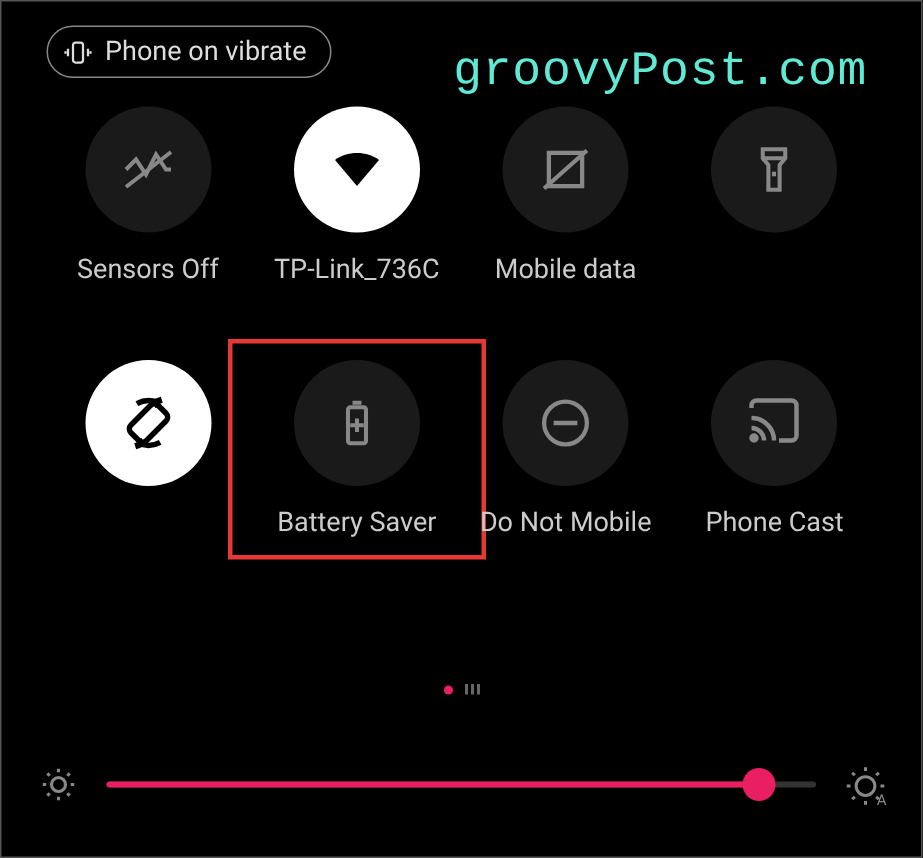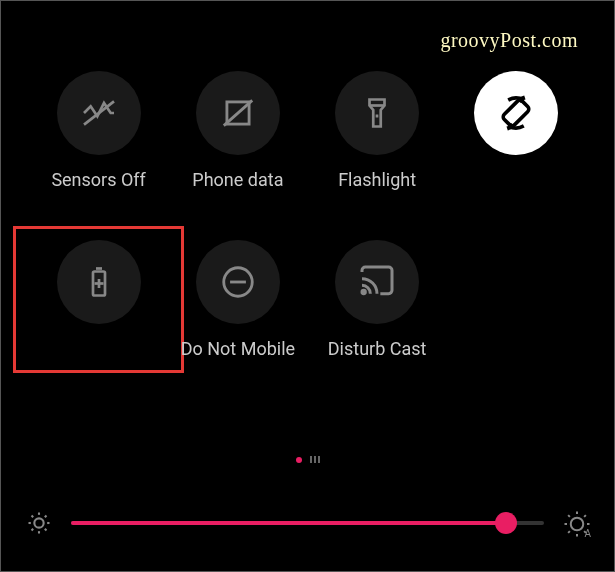--- a/index.html
+++ b/index.html
@@ -27,23 +27,23 @@
       display: flex;
       align-items: center;
       gap: 8px;
       color: #ddd;
       font-size: 18px;
     }
     .watermark {
       position: absolute;
       top: 28px;
       right: 36px;
-      color: #fef9c3;
-      font-family: Liberation Serif, serif;
-      font-size: 20px;
+      color: #5eead4;
+      font-family: Liberation Mono, monospace;
+      font-size: 32px;
       letter-spacing: 0.5px;
     }
     .grid {
       position: absolute;
       top: 70px;
       left: 0;
       right: 0;
       display: grid;
       grid-template-columns: repeat(4, 1fr);
       row-gap: 50px;
@@ -147,55 +147,72 @@
       height: 28px;
       color: #888;
       flex-shrink: 0;
     }
     svg { display: block; }
   </style>
 </head>
 <body>
 <div class="outer">
 
+<div class="pill">
+  <span>
+    <svg width="20" height="20" viewBox="0 0 24 24" fill="none" stroke="currentColor" stroke-width="1.8">
+      <rect x="8" y="4" width="8" height="16" rx="2"></rect>
+      <path d="M4 9 L4 15 M2 11 L2 13"></path>
+      <path d="M20 9 L20 15 M22 11 L22 13"></path>
+    </svg>
+  </span>
+  <span>Phone on vibrate</span>
+</div>
 
 <div class="watermark">groovyPost.com</div>
 
 <div class="grid">
 
   <div class="tile">
     <div class="circle">
       <svg width="40" height="40" viewBox="0 0 24 24" fill="none" stroke="currentColor" stroke-width="1.6">
         <path d="M3 12 L7 8 L11 14 L15 6 L19 12 L21 12"></path>
         <line x1="3" y1="19" x2="21" y2="5"></line>
       </svg>
     </div>
     <div class="label">Sensors Off</div>
   </div>
 
+  <div class="tile">
+    <div class="circle on">
+      <svg width="44" height="44" viewBox="0 0 24 24" fill="currentColor">
+        <path d="M12 18 L20 8.5 C17.8 6.9 15 6 12 6 C9 6 6.2 6.9 4 8.5 Z"></path>
+      </svg>
+    </div>
+    <div class="label">TP-Link_736C</div>
+  </div>
 
   <div class="tile">
     <div class="circle">
       <svg width="38" height="38" viewBox="0 0 24 24" fill="none" stroke="currentColor" stroke-width="1.8">
         <rect x="5" y="5" width="14" height="14"></rect>
         <line x1="3" y1="20" x2="21" y2="4"></line>
       </svg>
     </div>
-    <div class="label">Phone data</div>
+    <div class="label">Mobile data</div>
   </div>
 
   <div class="tile">
     <div class="circle">
       <svg width="36" height="36" viewBox="0 0 24 24" fill="none" stroke="currentColor" stroke-width="1.8">
         <path d="M7 3 L17 3 L17 7 L14.5 10 L14.5 21 L9.5 21 L9.5 10 L7 7 Z"></path>
         <line x1="7" y1="7" x2="17" y2="7"></line>
         <line x1="12" y1="13" x2="12" y2="15"></line>
       </svg>
     </div>
-    <div class="label">Flashlight</div>
   </div>
 
   <div class="tile">
     <div class="circle on">
       <svg width="44" height="44" viewBox="0 0 24 24" fill="none" stroke="currentColor" stroke-width="2">
         <g transform="rotate(45 12 12)">
           <rect x="8" y="5" width="8" height="14" rx="2"></rect>
           <path d="M4 10 A 9 9 0 0 1 10 4"></path>
           <path d="M20 14 A 9 9 0 0 1 14 20"></path>
           <path d="M10 4 L9 6 M10 4 L8 3"></path>
@@ -208,20 +225,21 @@
   <div class="tile">
     <div class="highlight"></div>
     <div class="circle">
       <svg width="36" height="36" viewBox="0 0 24 24" fill="none" stroke="currentColor" stroke-width="1.8">
         <rect x="8" y="5" width="8" height="16" rx="1"></rect>
         <line x1="10" y1="3" x2="14" y2="3"></line>
         <line x1="12" y1="10" x2="12" y2="16"></line>
         <line x1="9" y1="13" x2="15" y2="13"></line>
       </svg>
     </div>
+    <div class="label">Battery Saver</div>
   </div>
 
   <div class="tile">
     <div class="circle">
       <svg width="38" height="38" viewBox="0 0 24 24" fill="none" stroke="currentColor" stroke-width="1.8">
         <circle cx="12" cy="12" r="9"></circle>
         <line x1="7" y1="12" x2="17" y2="12"></line>
       </svg>
     </div>
     <div class="label">Do Not Mobile</div>
@@ -229,21 +247,21 @@
 
   <div class="tile">
     <div class="circle">
       <svg width="40" height="40" viewBox="0 0 24 24" fill="none" stroke="currentColor" stroke-width="1.8">
         <path d="M3 6 L3 5 A2 2 0 0 1 5 3 L19 3 A2 2 0 0 1 21 5 L21 17 A2 2 0 0 1 19 19 L14 19"></path>
         <path d="M3 10 A 9 9 0 0 1 12 19"></path>
         <path d="M3 14 A 5 5 0 0 1 8 19"></path>
         <circle cx="4" cy="18" r="1" fill="currentColor"></circle>
       </svg>
     </div>
-    <div class="label">Disturb Cast</div>
+    <div class="label">Phone Cast</div>
   </div>
 
 </div>
 
 <div class="pager">
   <div class="dot"></div>
   <div class="bars">
     <span></span>
         <span></span>
         <span></span>

